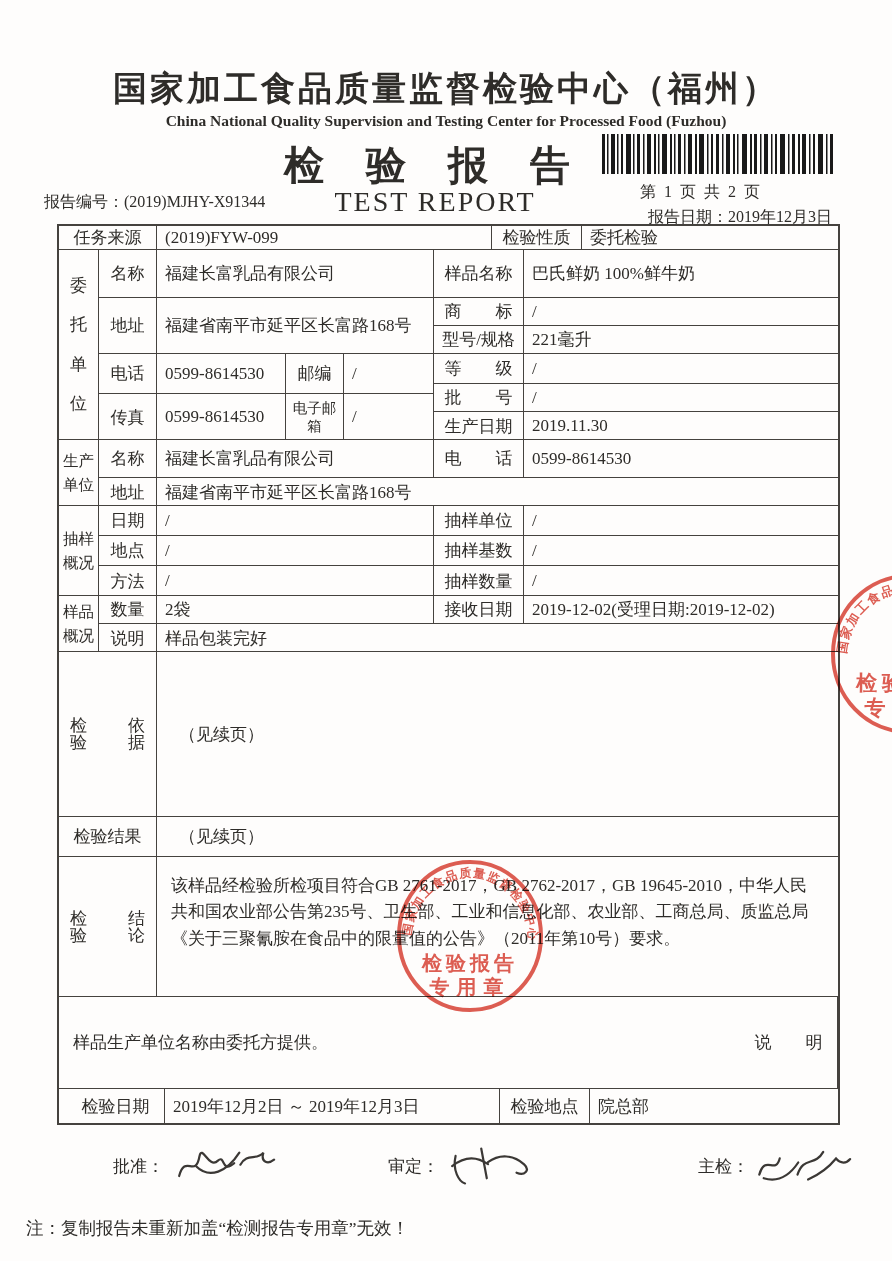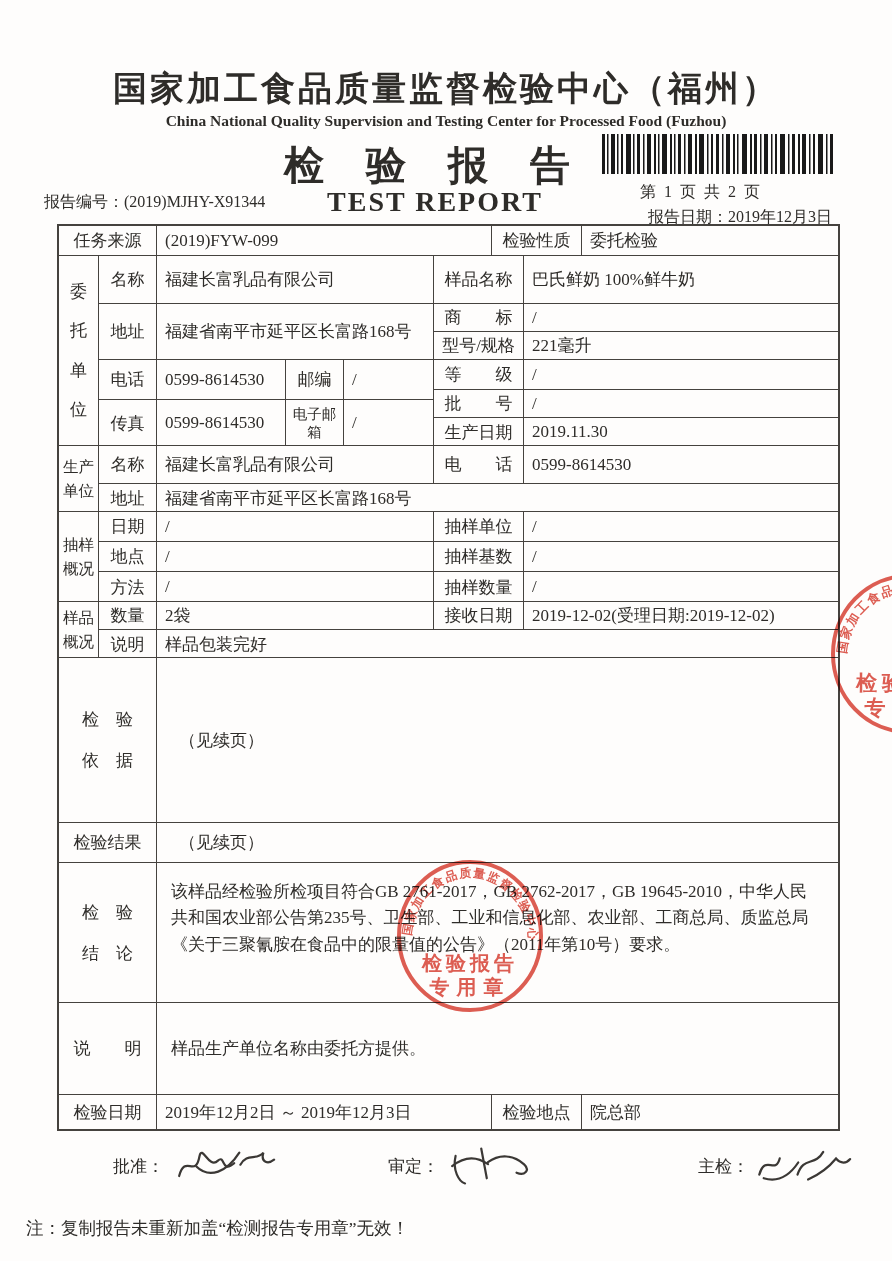--- a/index.html
+++ b/index.html
@@ -9,51 +9,51 @@
     font-family:"Liberation Serif", serif;color:#2e2c29;
   }
   
   .org-cn{position:absolute;top:66px;left:0;width:100%;text-align:center;
     font-size:34px;font-weight:bold;letter-spacing:3px;}
   .org-en{position:absolute;top:112px;left:0;width:100%;text-align:center;
     font-size:15.5px;font-weight:bold;}
   .title-cn{position:absolute;top:138px;left:225px;width:420px;text-align:center;
     font-size:40px;font-weight:bold;letter-spacing:16px;}
   .title-en{position:absolute;top:186px;left:225px;width:420px;text-align:center;
-    font-size:28px;font-weight:bold;letter-spacing:2px;}
+    font-size:28px;font-weight:normal;letter-spacing:2px;}
   .barcode{position:absolute;top:134px;left:602px;width:232px;height:40px;}
   .page-info{position:absolute;top:182px;left:640px;font-size:16px;letter-spacing:2px;}
   .report-no{position:absolute;top:192px;left:44px;font-size:16px;}
   .report-date{position:absolute;top:207px;left:648px;font-size:16px;}
   
   .tbl{position:absolute;top:224px;left:57px;width:783px;
     border:2px solid #45423e;box-sizing:border-box;font-size:17px;}
   .row{display:flex;border-bottom:1.5px solid #45423e;box-sizing:border-box;}
-  .row:last-child{border-bottom:none;}
+  .row:last-child{border-bottom:none;margin-left:8px;}
   .cell{border-right:1.5px solid #45423e;box-sizing:border-box;
     padding:2px 8px;display:flex;align-items:center;overflow:hidden;}
   .cell.last{border-right:none;}
   .stack{display:flex;flex-direction:column;border-right:1.5px solid #45423e;box-sizing:border-box;}
   .stack.last{border-right:none;}
   .srow{display:flex;border-bottom:1.5px solid #45423e;box-sizing:border-box;flex:0 0 auto;font-family:Liberation Serif, serif;}
   .srow:last-child{border-bottom:none;}
   .vlabel1{width:40px;flex:0 0 40px;display:flex;flex-direction:column;justify-content:center;
     text-align:center;word-break:break-all;font-size:17px;line-height:2.3;padding:0 10px;
     border-right:1.5px solid #45423e;box-sizing:border-box;}
   .vlabel2{width:40px;flex:0 0 40px;display:flex;flex-direction:column;justify-content:center;
     text-align:center;word-break:break-all;font-size:15.5px;line-height:1.5;padding:0 3px;
     border-right:1.5px solid #45423e;box-sizing:border-box;}
   .w58{flex:0 0 58px;justify-content:center;padding:2px 2px;}
   .w98{flex:0 0 98px;justify-content:center;}
   .w129{flex:0 0 129px;}
   .w277{flex:0 0 277px;}
   .w90{flex:0 0 90px;justify-content:center;padding:2px 2px;}
   .grow{flex:1 1 auto;}
   .small2{font-size:14.5px;line-height:1.25;text-align:center;word-break:break-all;}
-  .twoLine{flex-direction:column;justify-content:center;gap:24px;text-align:center;line-height:1;}
+  .twoLine{justify-content:center;gap:24px;text-align:center;line-height:1;}
   .topAlign{align-items:flex-start;padding-top:16px;line-height:1.55;}
   
   .stamp{position:absolute;mix-blend-mode:multiply;opacity:.88;}
   .stamp-main{top:858px;left:394px;}
   .stamp-edge{top:572px;left:828px;}
   
   .sig-label{position:absolute;font-size:17px;}
   .sig{position:absolute;}
   .note1{position:absolute;top:1196px;left:26px;font-size:17.5px;font-weight:normal;margin-top:20px;}
   .note2{position:absolute;top:1220px;left:62px;font-size:17.5px;font-weight:bold;}
@@ -120,21 +120,21 @@
 
   <div class="report-no">
     <span>报告编号：</span><span>(2019)MJHY-X91344</span>
   </div>
   <div class="report-date">
     <span>报告日期：</span><span>2019年12月3日</span>
   </div>
 
   <div class="tbl">
 
-    <div class="row" style="height:30px">
+    <div class="row" style="height:24px">
       <div class="cell w98">任务来源</div>
       <div class="cell w277" style="flex:0 0 335px">(2019)FYW-099</div>
       <div class="cell w90">检验性质</div>
       <div class="cell grow last">委托检验</div>
     </div>
 
     <div class="row" style="height:190px">
       <div class="vlabel1">委托单位</div>
       <div class="stack" style="width:335px">
         <div class="srow" style="height:48px">
@@ -257,22 +257,22 @@
 
     <div class="row" style="height:140px">
       <div class="cell w98 twoLine">
         <span>检　验</span>
         <span>结　论</span>
       </div>
       <div class="cell grow last topAlign" style="padding-left:14px;padding-right:26px">该样品经检验所检项目符合GB 2761-2017，GB 2762-2017，GB 19645-2010，中华人民共和国农业部公告第235号、卫生部、工业和信息化部、农业部、工商总局、质监总局《关于三聚氰胺在食品中的限量值的公告》（2011年第10号）要求。</div>
     </div>
 
     <div class="row" style="height:92px">
+      <div class="cell grow last" style="padding-left:14px">样品生产单位名称由委托方提供。</div>
       <div class="cell w98">说　　明</div>
-      <div class="cell grow last" style="padding-left:14px">样品生产单位名称由委托方提供。</div>
     </div>
 
     <div class="row" style="height:34px">
       <div class="cell w98">检验日期</div>
       <div class="cell" style="flex:0 0 335px">2019年12月2日 ～ 2019年12月3日</div>
       <div class="cell w90">检验地点</div>
       <div class="cell grow last">院总部</div>
     </div>
   </div>
 

